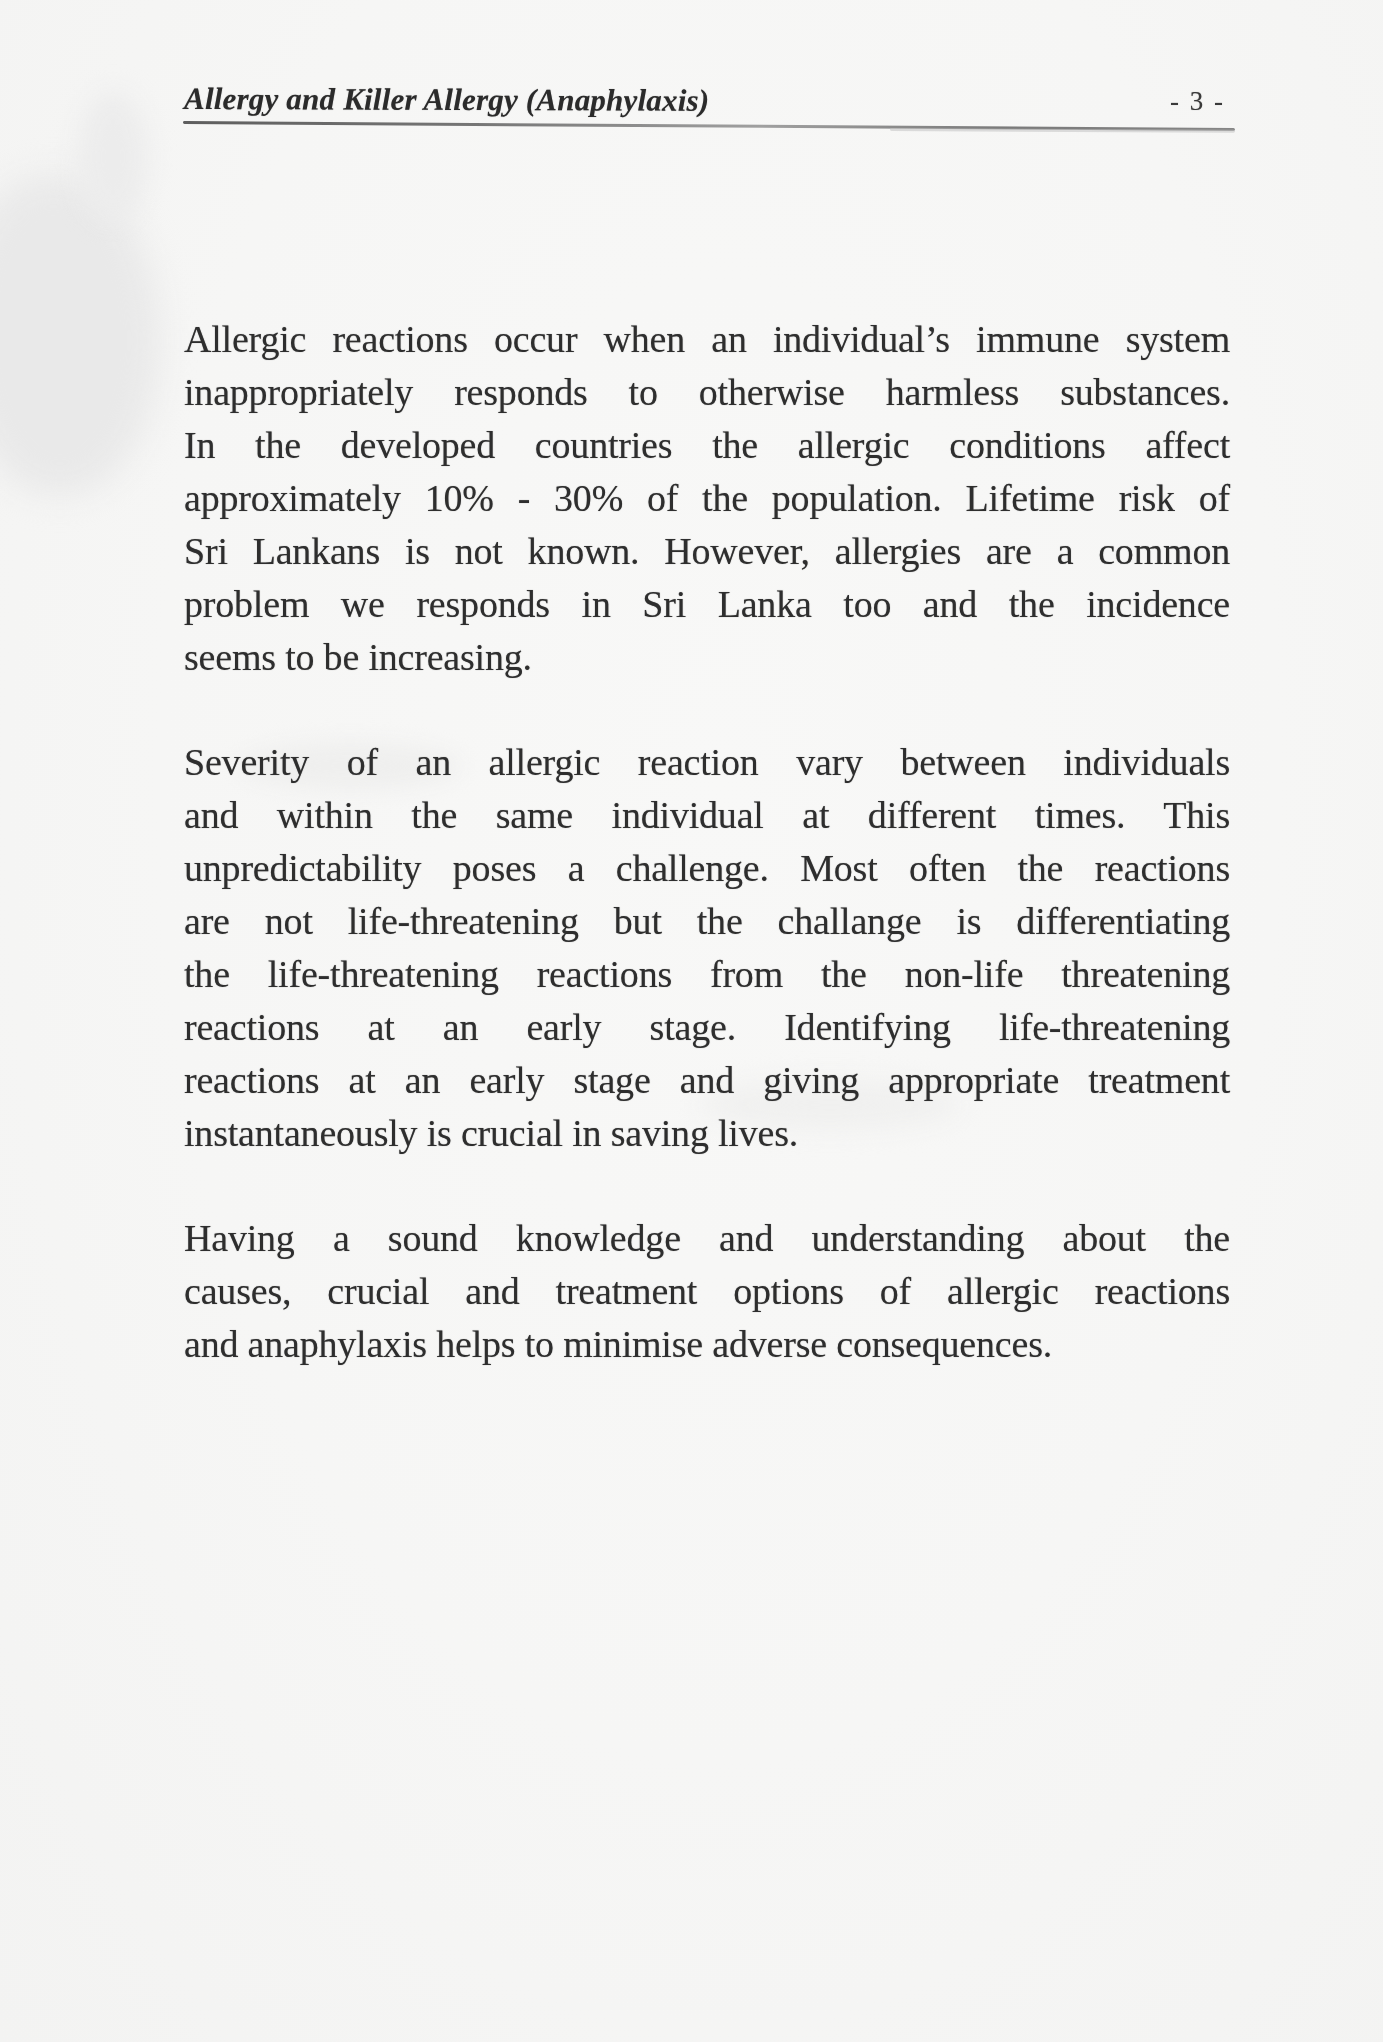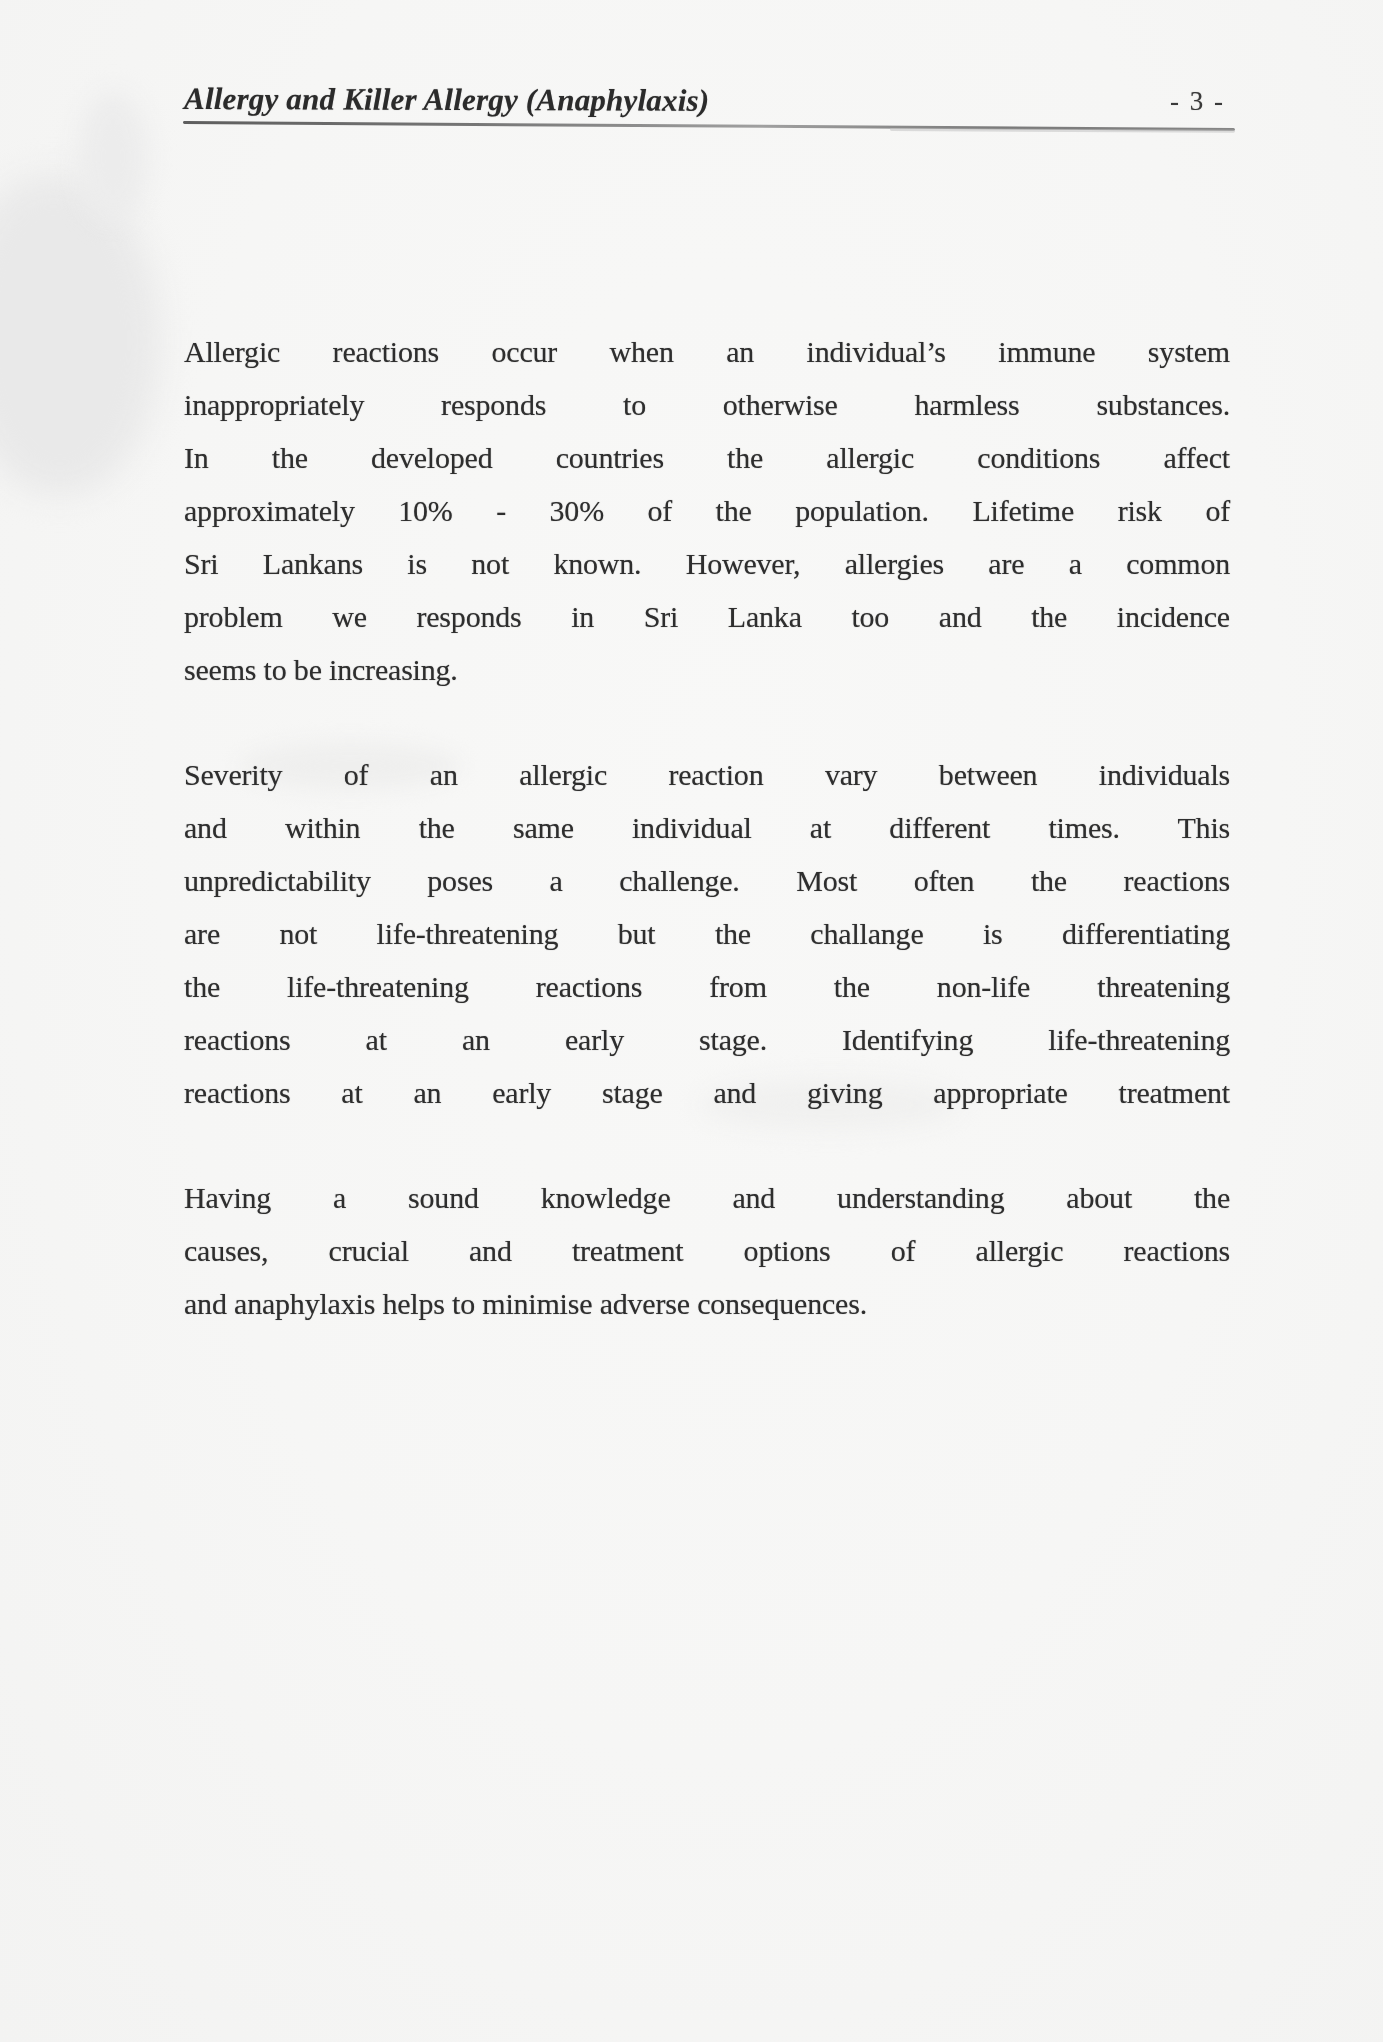--- a/index.html
+++ b/index.html
@@ -73,23 +73,23 @@
     position: absolute; left: 890px; top: 128px;
     width: 345px; height: 3px;
     background: #c2c2c2;
     transform: rotate(0.3deg);
     transform-origin: left top;
     opacity: 0.55;
     border-radius: 2px;
   }
 
   .body-text {
-    position: absolute; left: 184px; top: 325px;
+    position: absolute; left: 184px; top: 313px;
     width: 1046px;
-    font-size: 30px;
+    font-size: 38px;
     color: #2e2e2e;
     letter-spacing: -0.2px;
   }
   .paragraph { margin: 0 0 52px 0; }
   .line {
     height: 53px;
     line-height: 53px;
     text-align: justify;
     text-align-last: justify;
     text-shadow: 0 0 1px rgba(46,46,46,0.5);
@@ -126,20 +126,21 @@
     </div>
 
     <div class="paragraph">
       <div class="line">Severity of an allergic reaction vary between individuals</div>
       <div class="line">and within the same individual at different times. This</div>
       <div class="line">unpredictability poses a challenge. Most often the reactions</div>
       <div class="line">are not life-threatening but the challange is differentiating</div>
       <div class="line">the life-threatening reactions from the non-life threatening</div>
       <div class="line">reactions at an early stage. Identifying life-threatening</div>
       <div class="line">reactions at an early stage and giving appropriate treatment</div>
+      <div class="line last">instantaneously is crucial in saving lives.</div>
     </div>
 
     <div class="paragraph">
       <div class="line">Having a sound knowledge and understanding about the</div>
       <div class="line">causes, crucial and treatment options of allergic reactions</div>
       <div class="line last">and anaphylaxis helps to minimise adverse consequences.</div>
     </div>
 
   </div>
 </div>

